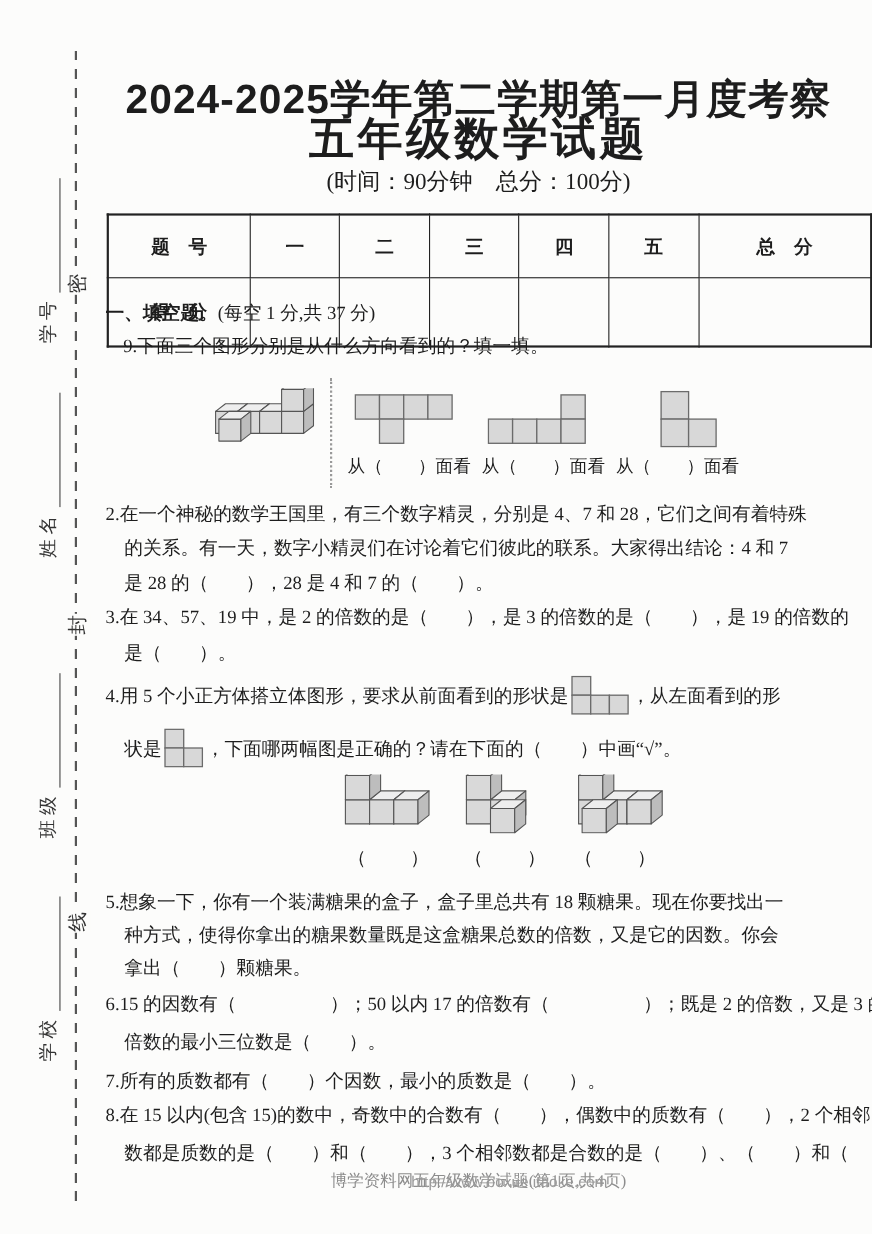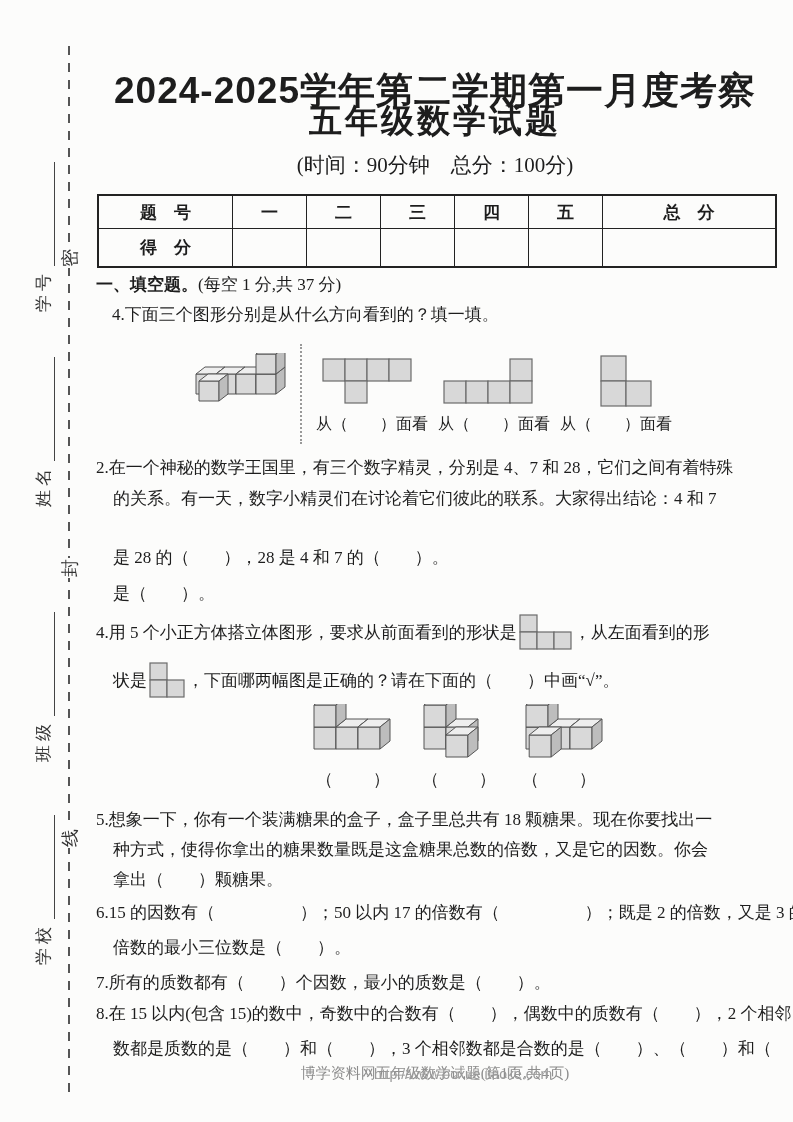--- a/index.html
+++ b/index.html
@@ -13,26 +13,26 @@
   .seal-field{position:absolute;transform:rotate(-90deg);transform-origin:0 0;
     display:flex;align-items:flex-end;font-size:17px;color:#333;letter-spacing:4px;}
   .sf-line{display:inline-block;border-bottom:1.5px solid #444;height:1.1em;margin-left:4px;}
   .seal-char{position:absolute;transform:rotate(-90deg);font-size:18px;color:#333;
     background:#fcfcfb;padding:3px 1px;line-height:1;z-index:2;}
 
   
   .title1{left:95px;top:44px;width:680px;text-align:center;
     font-family:"Liberation Sans","DejaVu Sans",sans-serif;font-weight:bold;font-size:37px;letter-spacing:1px;margin-top:22px;}
   .title2{left:95px;top:99px;width:680px;text-align:center;
-    font-family:"Liberation Sans","DejaVu Sans",sans-serif;font-weight:bold;font-size:33px;letter-spacing:3px;}
+    font-family:"Liberation Sans","DejaVu Sans",sans-serif;font-weight:bold;font-size:41px;letter-spacing:3px;}
   .meta{left:95px;top:151px;width:680px;text-align:center;font-size:21px;}
 
   
   table.score{position:absolute;left:97px;top:194px;border-collapse:collapse;border:2px solid #222;}
-  table.score td{border:1px solid #222;text-align:center;font-size:17px;font-weight:bold;padding:0;}
+  table.score td{border:1px solid #222;text-align:center;font-size:17px;font-weight:bold;padding:12px;}
   table.score tr:first-child td{height:32px;}
   table.score tr:last-child td{height:37px;}
   .cw0{width:133px}.cw1{width:73px}.cw2{width:172px}
 
   
   .sec{left:96px;top:273px;font-size:17px;white-space:nowrap;}
   .sec .sec-title{font-family:"Liberation Sans","DejaVu Sans",sans-serif;font-weight:bold;}
   .line{position:absolute;font-size:17px;white-space:nowrap;}
   .q4line{position:absolute;display:flex;align-items:center;font-size:17px;white-space:nowrap;height:52px;justify-content:flex-end;}
   .shape2d{display:inline-block;line-height:0;margin:0 2px;}
@@ -98,21 +98,21 @@
       <td></td>
       <td></td>
     </tr>
   </tbody>
     </table>
 
   <div class="abs sec">
     <span class="sec-title">一、填空题。</span><span>(每空 1 分,共 37 分)</span>
   </div>
 
-  <div class="line" style="left:112px;top:303px;">4.下面三个图形分别是从什么方向看到的？填一填。</div>
+  <div class="line" style="left:112px;top:303px;">9.下面三个图形分别是从什么方向看到的？填一填。</div>
 
   <div class="fig3d" style="left:186px;top:353px;"><svg width="100" height="49" xmlns="http://www.w3.org/2000/svg" stroke-linejoin="round">
         <rect x="10" y="21" width="20" height="20" fill="#d9d9d9" stroke="#555" stroke-width="1"></rect>
         <polygon points="10,21 19,14 39,14 30,21" fill="#eeeeee" stroke="#555" stroke-width="1"></polygon>
         <polygon points="30,21 39,14 39,34 30,41" fill="#bdbdbd" stroke="#555" stroke-width="1"></polygon>
         <rect x="30" y="21" width="20" height="20" fill="#d9d9d9" stroke="#555" stroke-width="1"></rect>
         <polygon points="30,21 39,14 59,14 50,21" fill="#eeeeee" stroke="#555" stroke-width="1"></polygon>
         <polygon points="50,21 59,14 59,34 50,41" fill="#bdbdbd" stroke="#555" stroke-width="1"></polygon>
         <rect x="50" y="21" width="20" height="20" fill="#d9d9d9" stroke="#555" stroke-width="1"></rect>
         <polygon points="50,21 59,14 79,14 70,21" fill="#eeeeee" stroke="#555" stroke-width="1"></polygon>
@@ -148,22 +148,23 @@
         <rect x="1" y="26" width="25" height="25" fill="#d8d8d8" stroke="#6b6b6b" stroke-width="1.2"></rect>
         <rect x="26" y="26" width="25" height="25" fill="#d8d8d8" stroke="#6b6b6b" stroke-width="1.2"></rect>
       </svg></span>
 
   <div class="viewlabel" style="left:316px;top:414px;">从（　　）面看</div>
   <div class="viewlabel" style="left:438px;top:414px;">从（　　）面看</div>
   <div class="viewlabel" style="left:560px;top:414px;">从（　　）面看</div>
 
   <div class="line" style="left:96px;top:456px;">2.在一个神秘的数学王国里，有三个数字精灵，分别是 4、7 和 28，它们之间有着特殊</div>
   <div class="line" style="left:113px;top:487px;text-align:right;">的关系。有一天，数字小精灵们在讨论着它们彼此的联系。大家得出结论：4 和 7</div>
-  <div class="line" style="left:113px;top:518px;margin-top:28px;">是 28 的（　　），28 是 4 和 7 的（　　）。</div>
-
+  <div class="line" style="left:113px;top:518px;">是 28 的（　　），28 是 4 和 7 的（　　）。</div>
+
+  <div class="line" style="left:96px;top:549px;">3.在 34、57、19 中，是 2 的倍数的是（　　），是 3 的倍数的是（　　），是 19 的倍数的</div>
   <div class="line" style="left:113px;top:582px;">是（　　）。</div>
 
   <div class="q4line" style="left:96px;top:606px;">
     <span>4.用 5 个小正方体搭立体图形，要求从前面看到的形状是</span>
       <span class="shape2d"><svg width="53" height="36" xmlns="http://www.w3.org/2000/svg">
           <rect x="1" y="1" width="17" height="17" fill="#d8d8d8" stroke="#6b6b6b" stroke-width="1.2"></rect>
           <rect x="1" y="18" width="17" height="17" fill="#d8d8d8" stroke="#6b6b6b" stroke-width="1.2"></rect>
           <rect x="18" y="18" width="17" height="17" fill="#d8d8d8" stroke="#6b6b6b" stroke-width="1.2"></rect>
           <rect x="35" y="18" width="17" height="17" fill="#d8d8d8" stroke="#6b6b6b" stroke-width="1.2"></rect>
         </svg></span>

